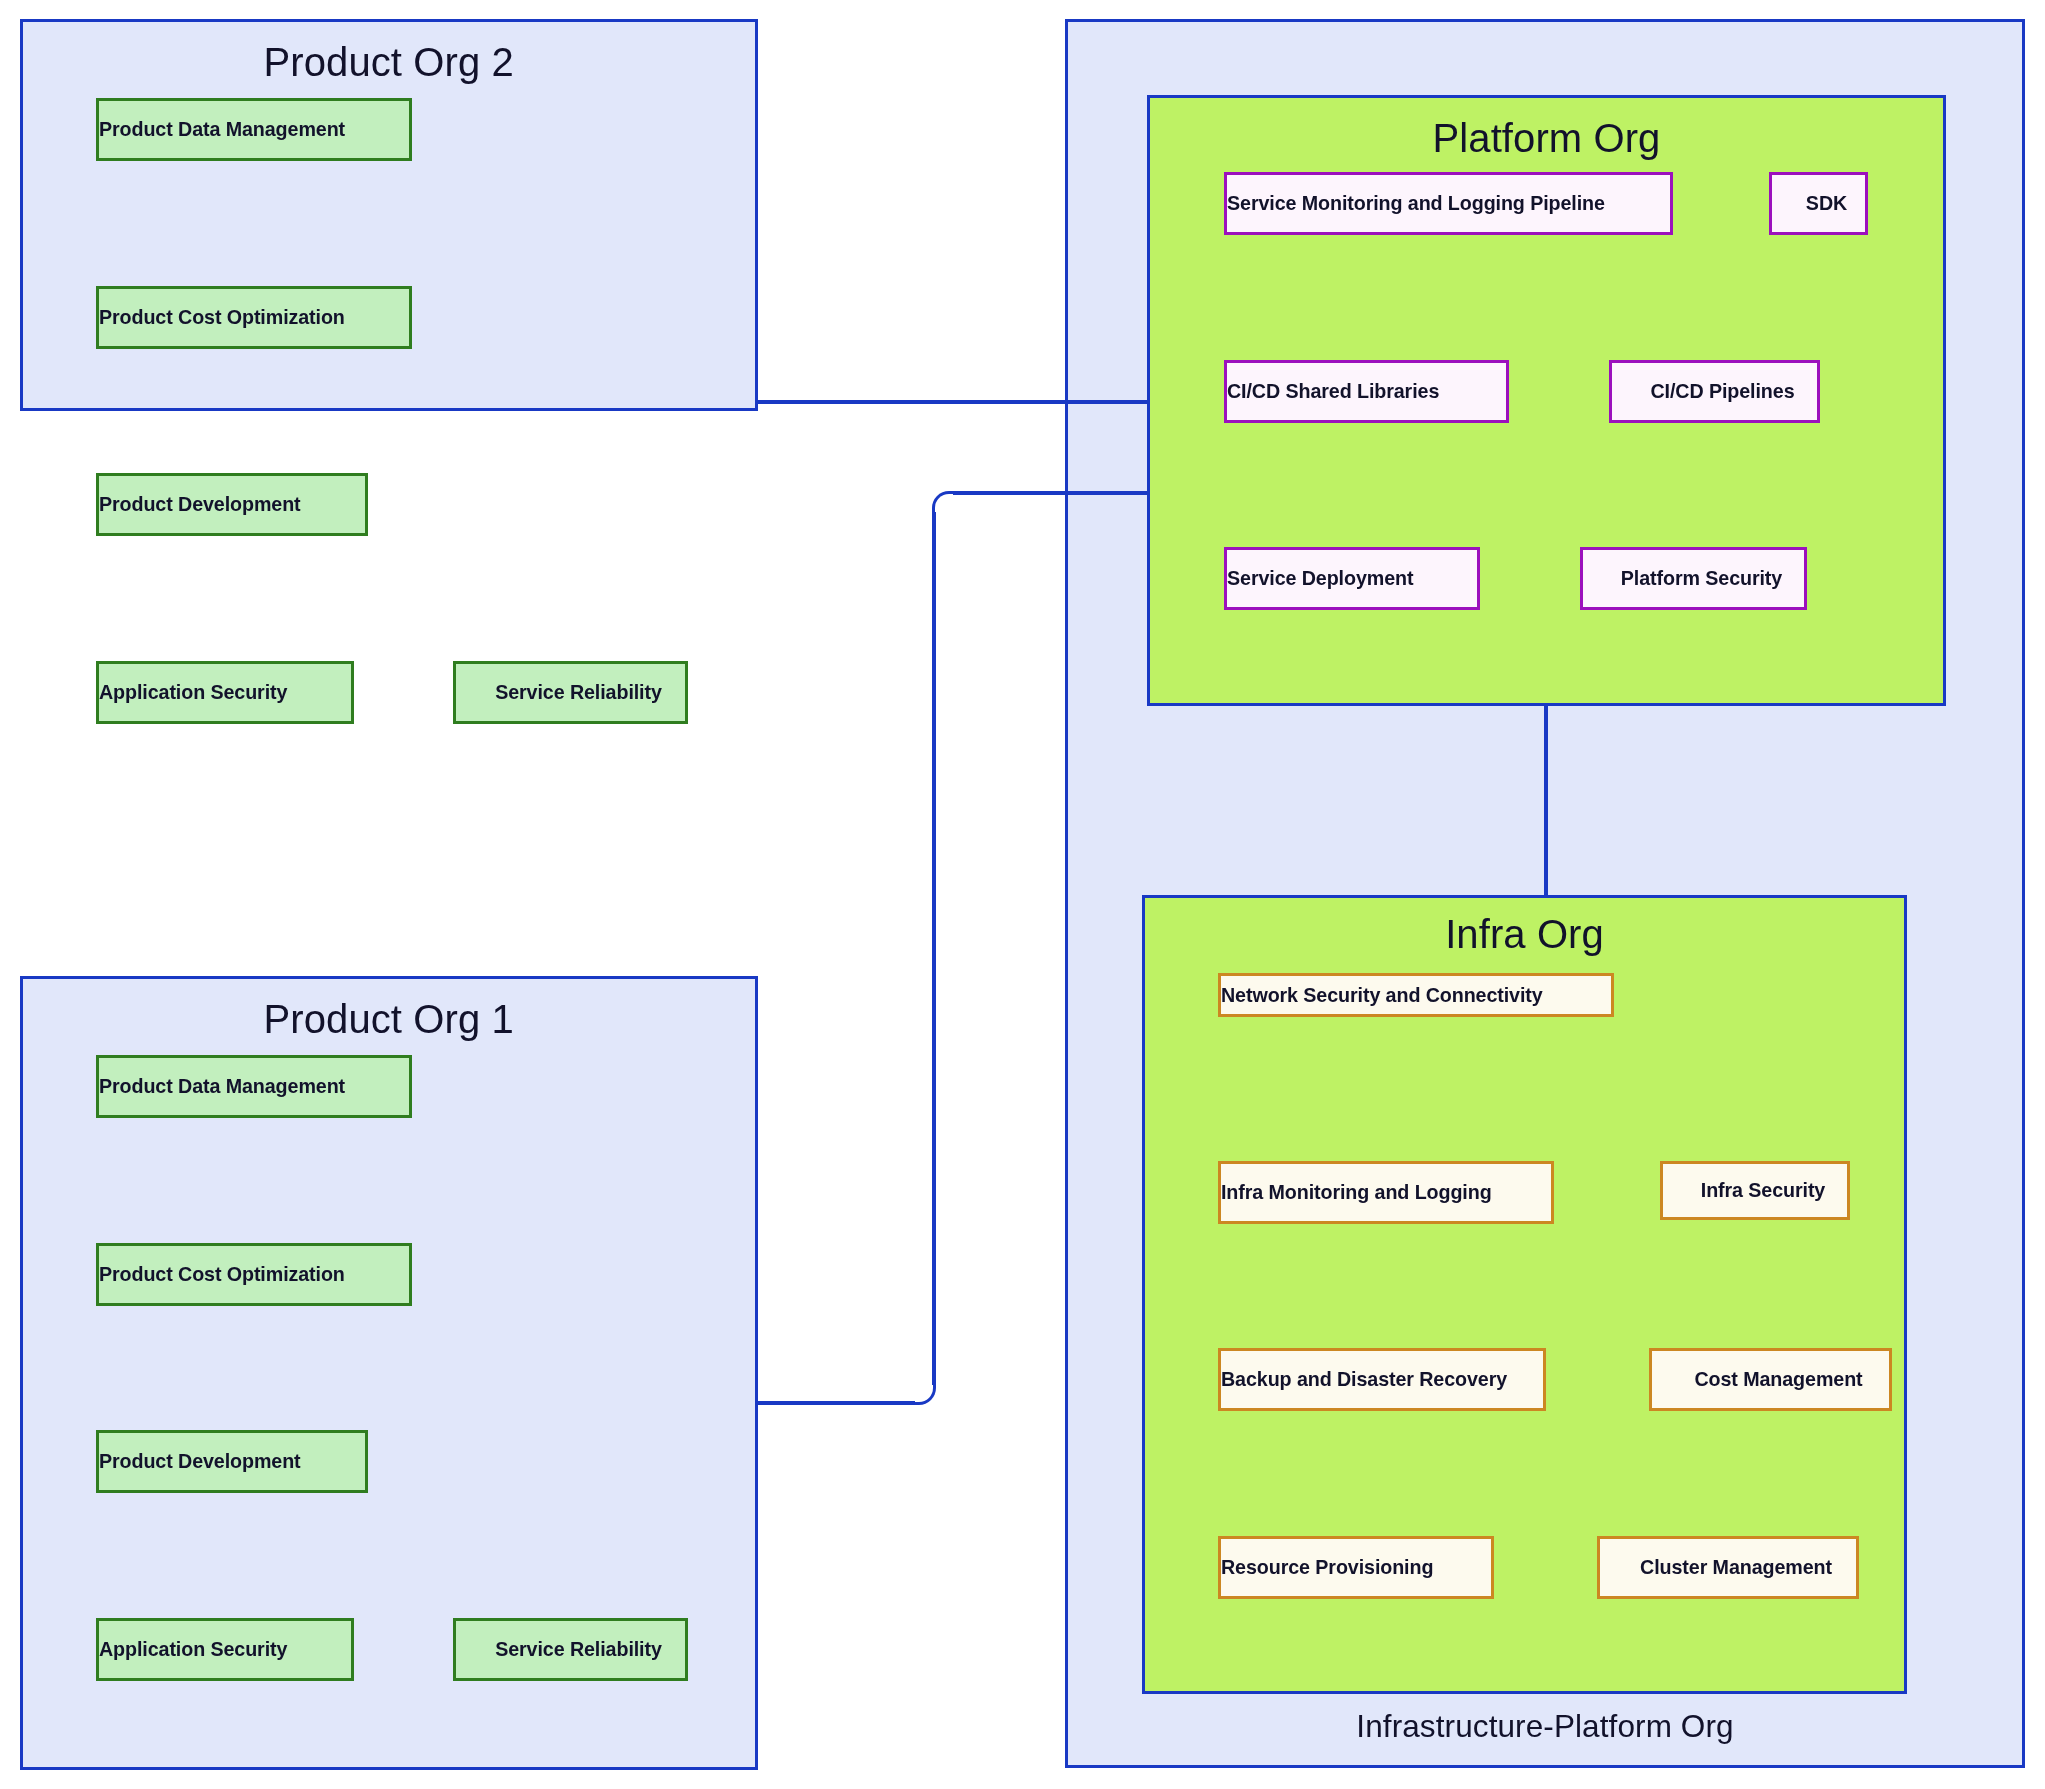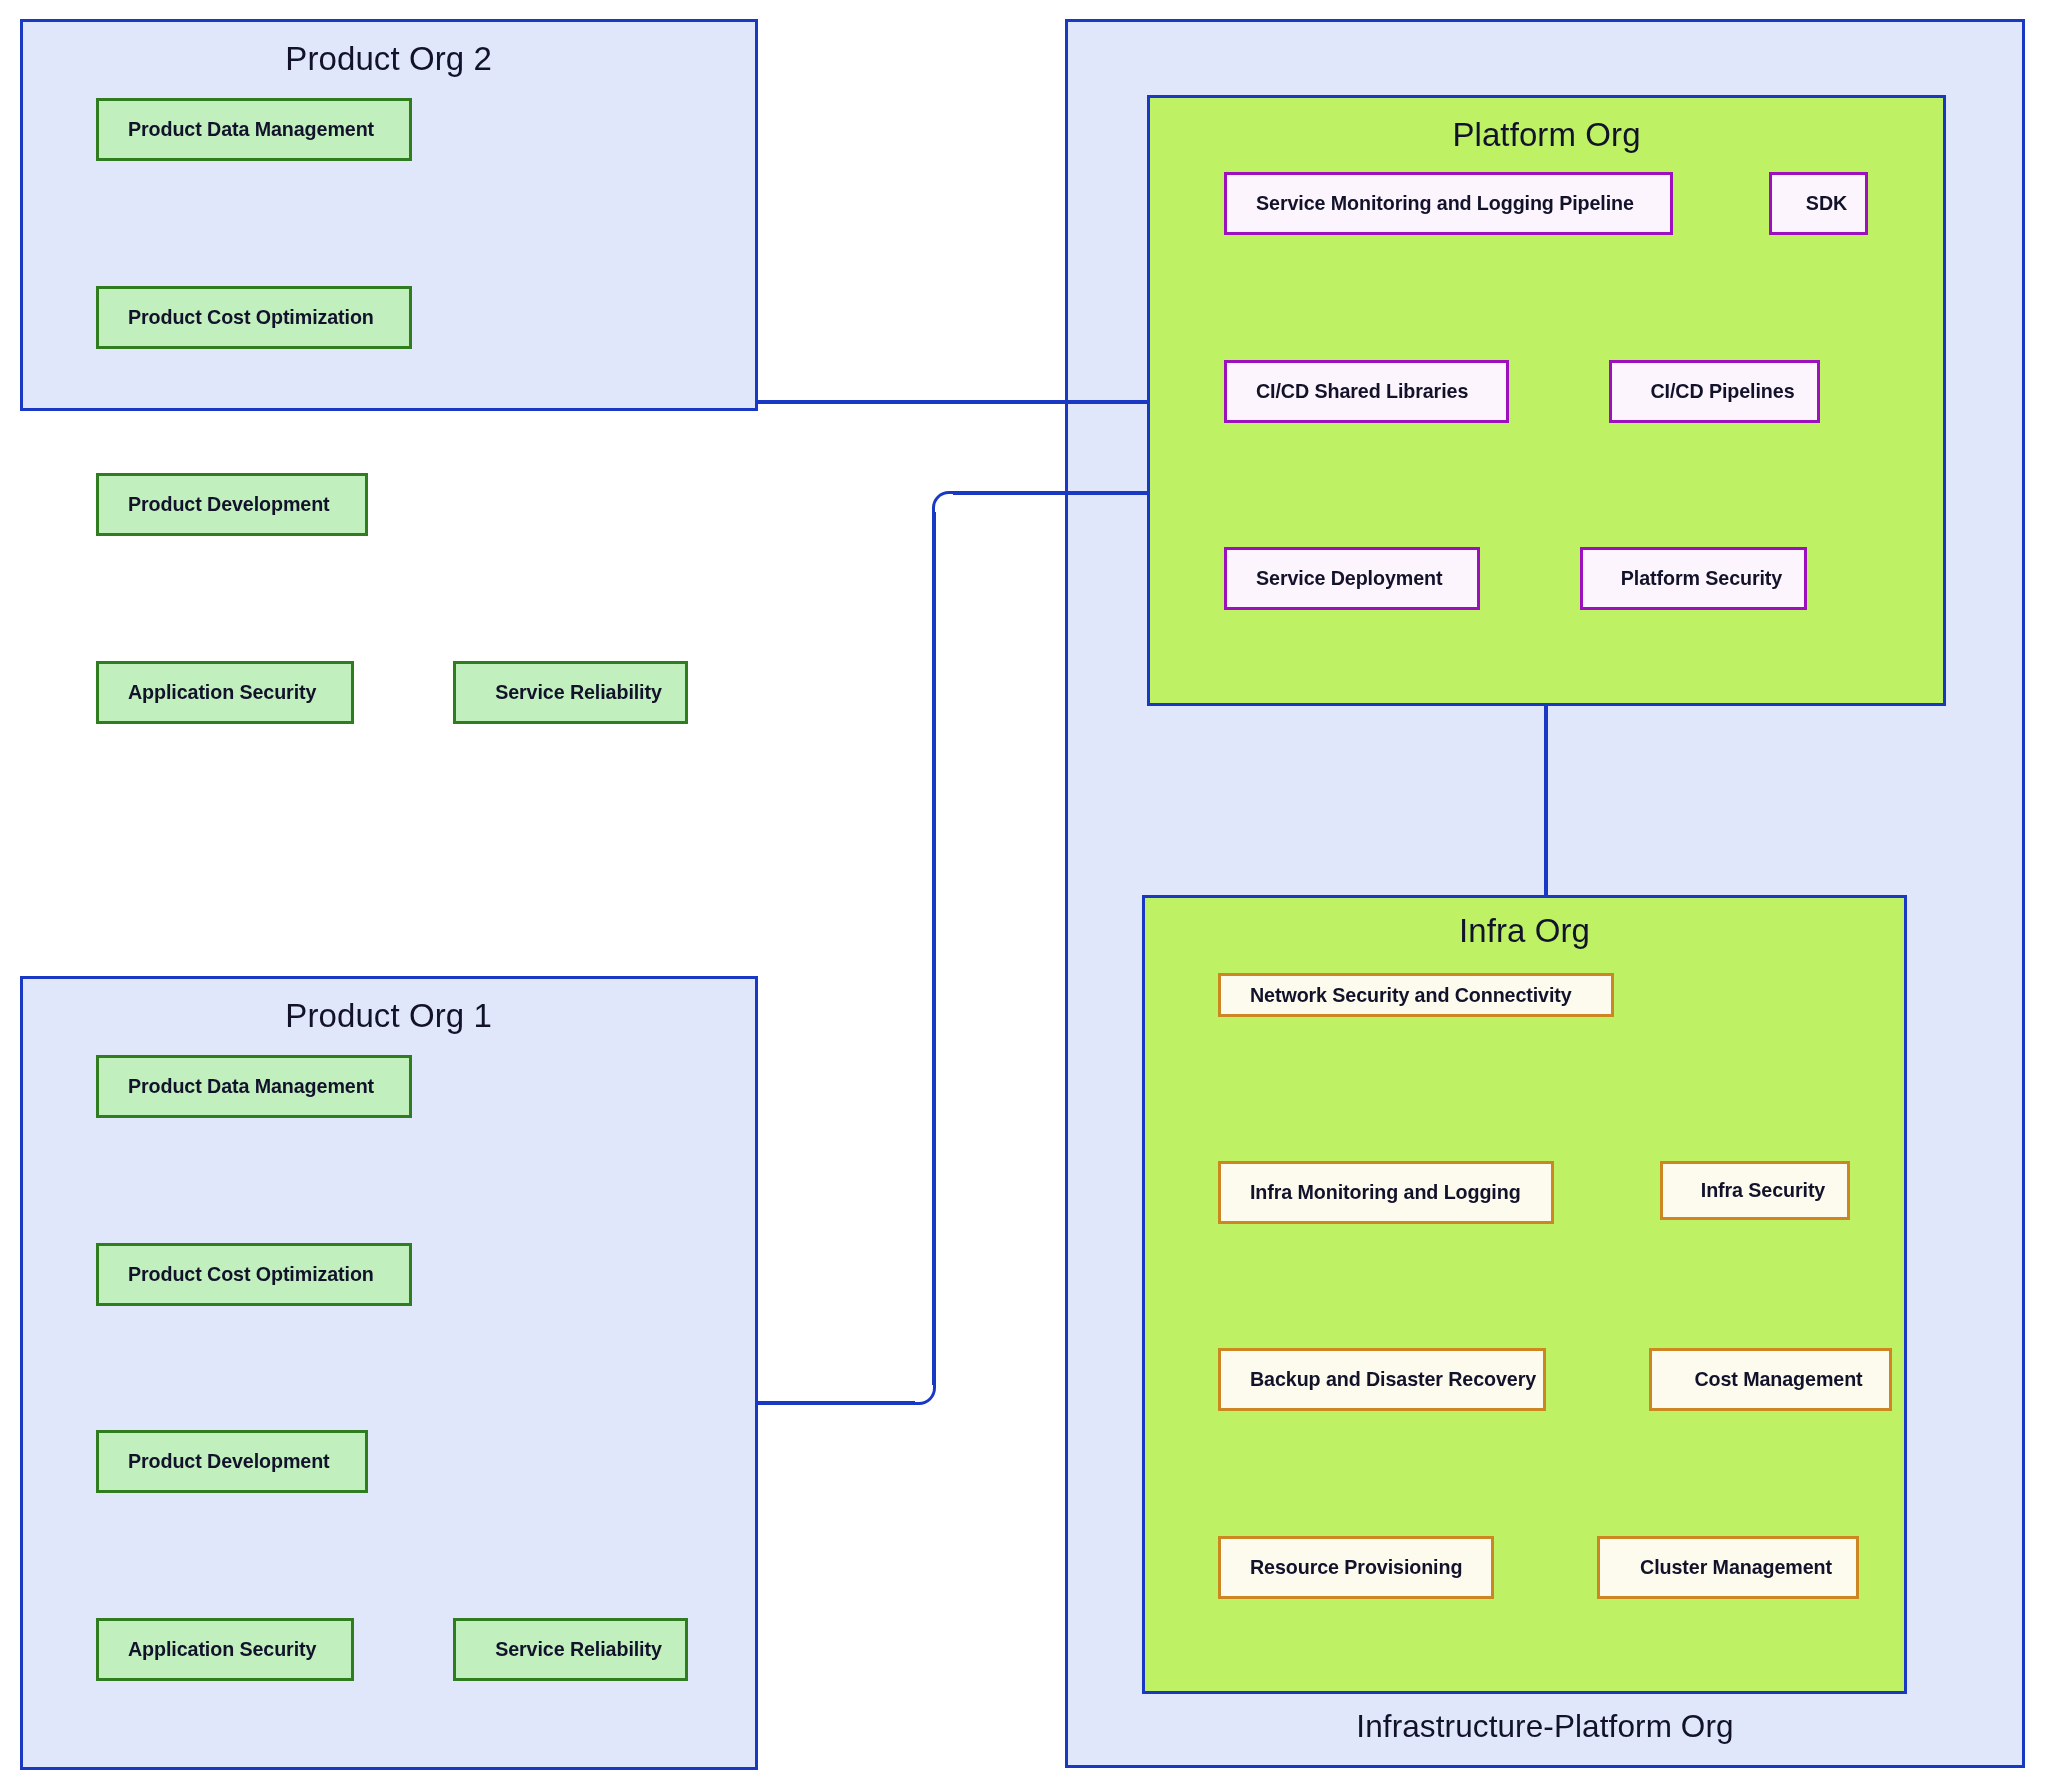--- a/index.html
+++ b/index.html
@@ -30,35 +30,34 @@
     background: #bef264;
     border-width: 3.3px;
   }
   .org-title {
     position: absolute;
     left: 0;
     right: 0;
     text-align: center;
     color: #12122b;
     font-weight: 400;
-    font-size: 33px;
+    font-size: 40px;
     letter-spacing: 0.1px;
     white-space: nowrap;
   }
   .org-title.bottom {
     font-size: 31.5px;
   }
 
   
   .cap {
     position: absolute;
     box-sizing: border-box;
     display: flex;
     align-items: center;
-    padding-left: 29px;
     font-size: 19.7px;
     font-weight: 700;
     color: #12122b;
     letter-spacing: -0.1px;
     white-space: nowrap;
   }
   .cap.center {
     justify-content: center;
     padding-left: 16px;
   }

